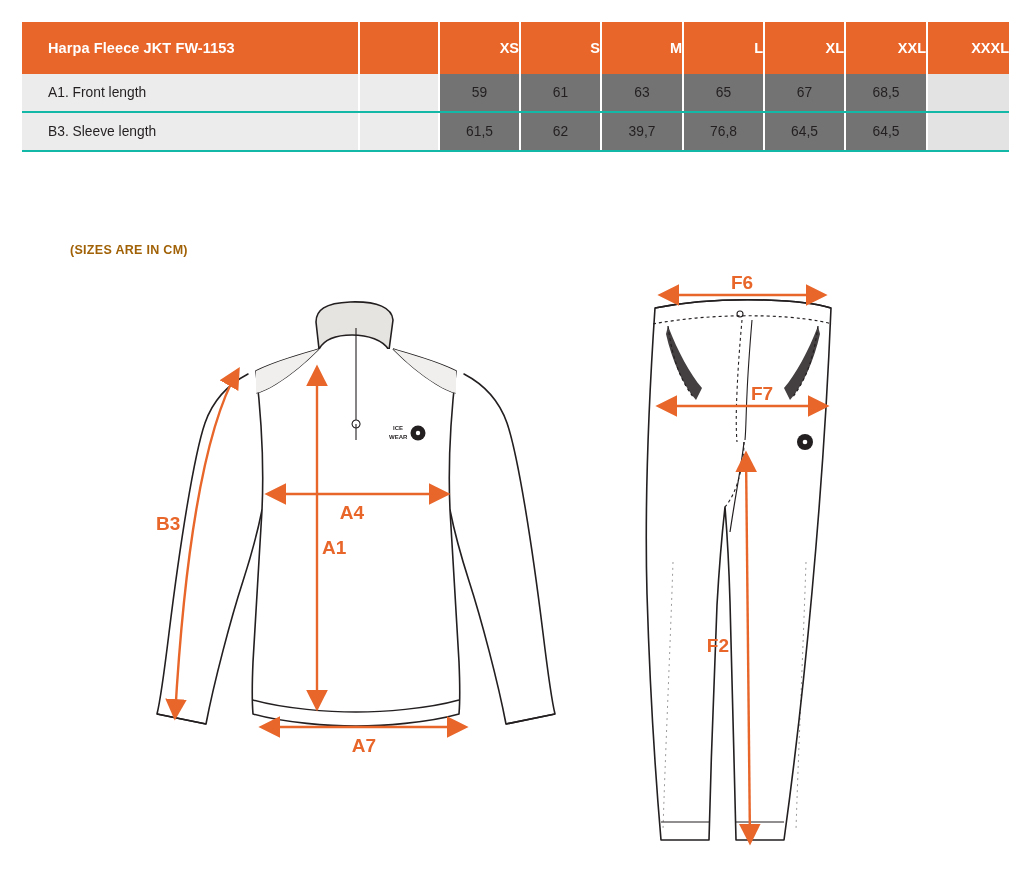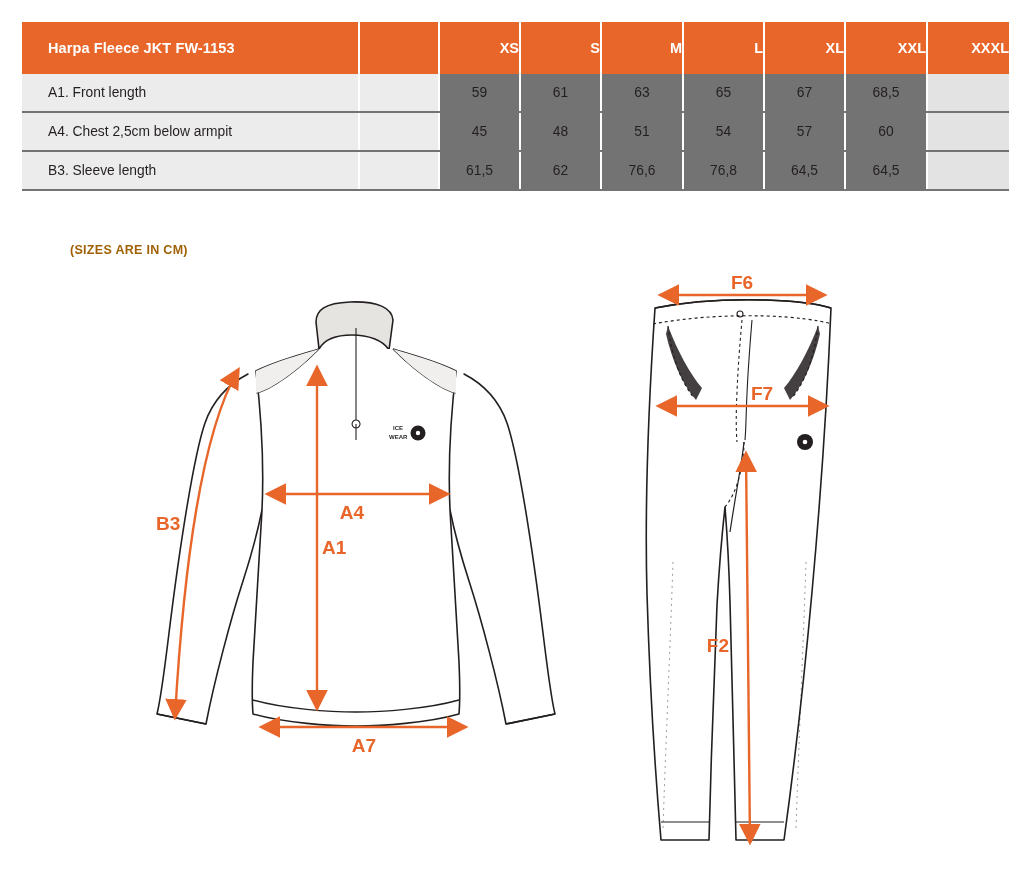--- a/index.html
+++ b/index.html
@@ -58,21 +58,21 @@
     background: #e8662a;
   }
   .hdr-row th:last-child { border-right: none; }
 
   .data-row td {
     height: 37px;
     font-size: 13.8px;
     text-align: center;
     vertical-align: middle;
     border-right: 2px solid #ffffff;
-    border-bottom: 2px solid #737373;
+    border-bottom: 2px solid #14b8a6;
   }
   .data-row td:last-child { border-right: none; }
   .data-row td.label-cell {
     text-align: left;
     padding-left: 26px;
     background: #ececec;
     font-size: 13.8px;
   }
   .data-row td.spacer-cell {
     background: #ececec;
@@ -154,36 +154,25 @@
           <td class="spacer-cell"></td>
           <td class="val-cell">59</td>
           <td class="val-cell">61</td>
           <td class="val-cell">63</td>
           <td class="val-cell">65</td>
           <td class="val-cell">67</td>
           <td class="val-cell">68,5</td>
           <td class="val-cell empty"></td>
         </tr>
         <tr class="data-row">
-          <td class="label-cell">A4. Chest 2,5cm below armpit</td>
-          <td class="spacer-cell"></td>
-          <td class="val-cell">45</td>
-          <td class="val-cell">48</td>
-          <td class="val-cell">51</td>
-          <td class="val-cell">54</td>
-          <td class="val-cell">57</td>
-          <td class="val-cell">60</td>
-          <td class="val-cell empty"></td>
-        </tr>
-        <tr class="data-row">
           <td class="label-cell">B3. Sleeve length</td>
           <td class="spacer-cell"></td>
           <td class="val-cell">61,5</td>
           <td class="val-cell">62</td>
-          <td class="val-cell">76,6</td>
+          <td class="val-cell">39,7</td>
           <td class="val-cell">76,8</td>
           <td class="val-cell">64,5</td>
           <td class="val-cell">64,5</td>
           <td class="val-cell empty"></td>
         </tr>
       </tbody>
     </table>
   </div>
 
   <div class="units-note">(SIZES ARE IN CM)</div>

